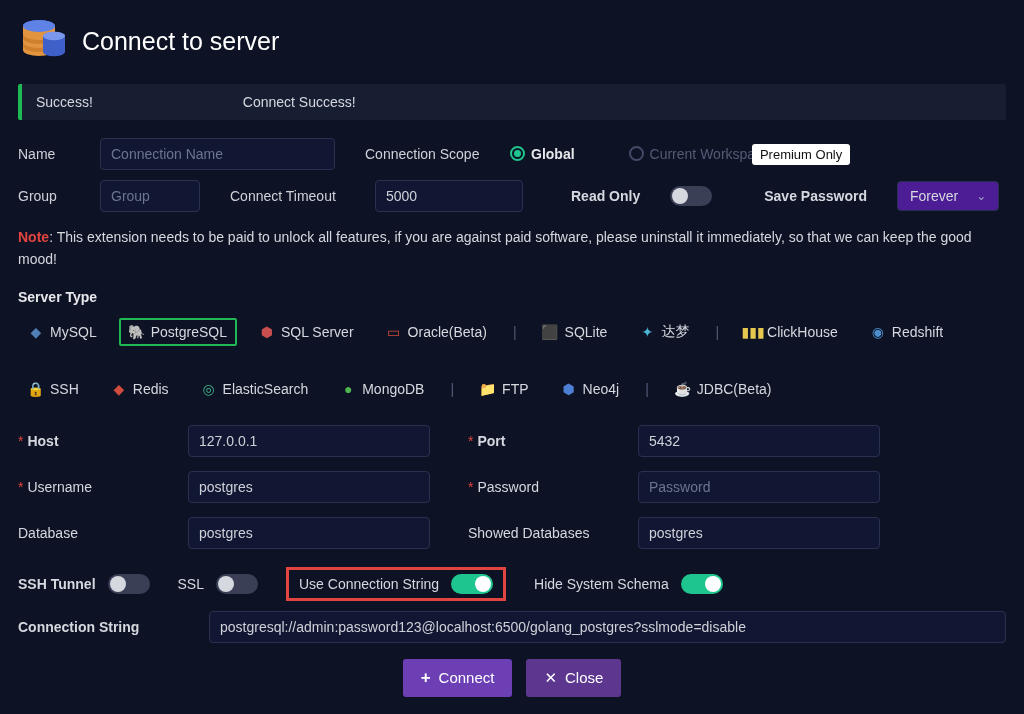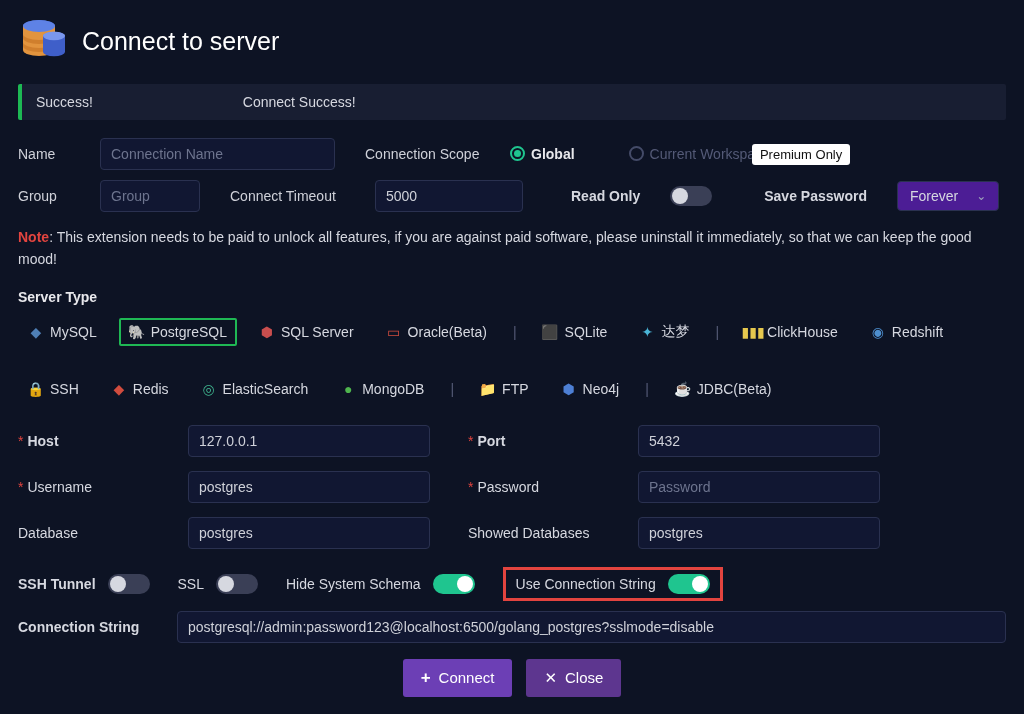--- a/index.html
+++ b/index.html
@@ -96,21 +96,21 @@
   margin-top:12px;
 }
 .form-grid .lbl { color:#d6d8e0; display:flex; align-items:center; gap:4px; }
 .req { color:#e2443f; }
 .form-grid input { width: 242px; }
 
 .toggle-row { display:flex; align-items:center; gap:28px; margin:18px 0 10px 0; }
 .toggle-group { display:inline-flex; align-items:center; gap:12px; }
 .toggle-group.boxed { border:3px solid #e2443f; padding:4px 10px; }
 
-.cs-row { display:flex; gap:4px; align-items:flex-start; margin:6px 0 16px 0; }
+.cs-row { display:flex; gap:36px; align-items:flex-start; margin:6px 0 16px 0; }
 .cs-row label { padding-top:8px; font-weight:600; }
 .cs-row input { flex:1; width:auto; }
 
 .btns { display:flex; gap:14px; justify-content:center; margin-top:10px; }
 .btn {
   background:#6c3fb5; color:#fff; border:none; padding:9px 18px;
   font-size:15px; border-radius:3px; cursor:pointer;
   display:inline-flex; align-items:center; gap:8px;
 }
 .btn.secondary { background:#5d368f; }
@@ -280,28 +280,28 @@
     <div class="toggle">
         <div class="knob"></div>
       </div>
   </span>
   <span class="toggle-group">
     <span>SSL</span>
     <div class="toggle">
         <div class="knob"></div>
       </div>
   </span>
-  <span class="toggle-group">
-    <span>Hide System Schema</span>
+  <span class="toggle-group boxed">
+    <span>Use Connection String</span>
     <div class="toggle on">
         <div class="knob"></div>
       </div>
   </span>
-  <span class="toggle-group boxed">
-    <span>Use Connection String</span>
+  <span class="toggle-group">
+    <span>Hide System Schema</span>
     <div class="toggle on">
         <div class="knob"></div>
       </div>
   </span>
 </div>
 
 <div class="cs-row">
   <label style="width:155px">Connection String</label>
   <input type="text" value="postgresql://admin:password123@localhost:6500/golang_postgres?sslmode=disable" style="">
 </div>

